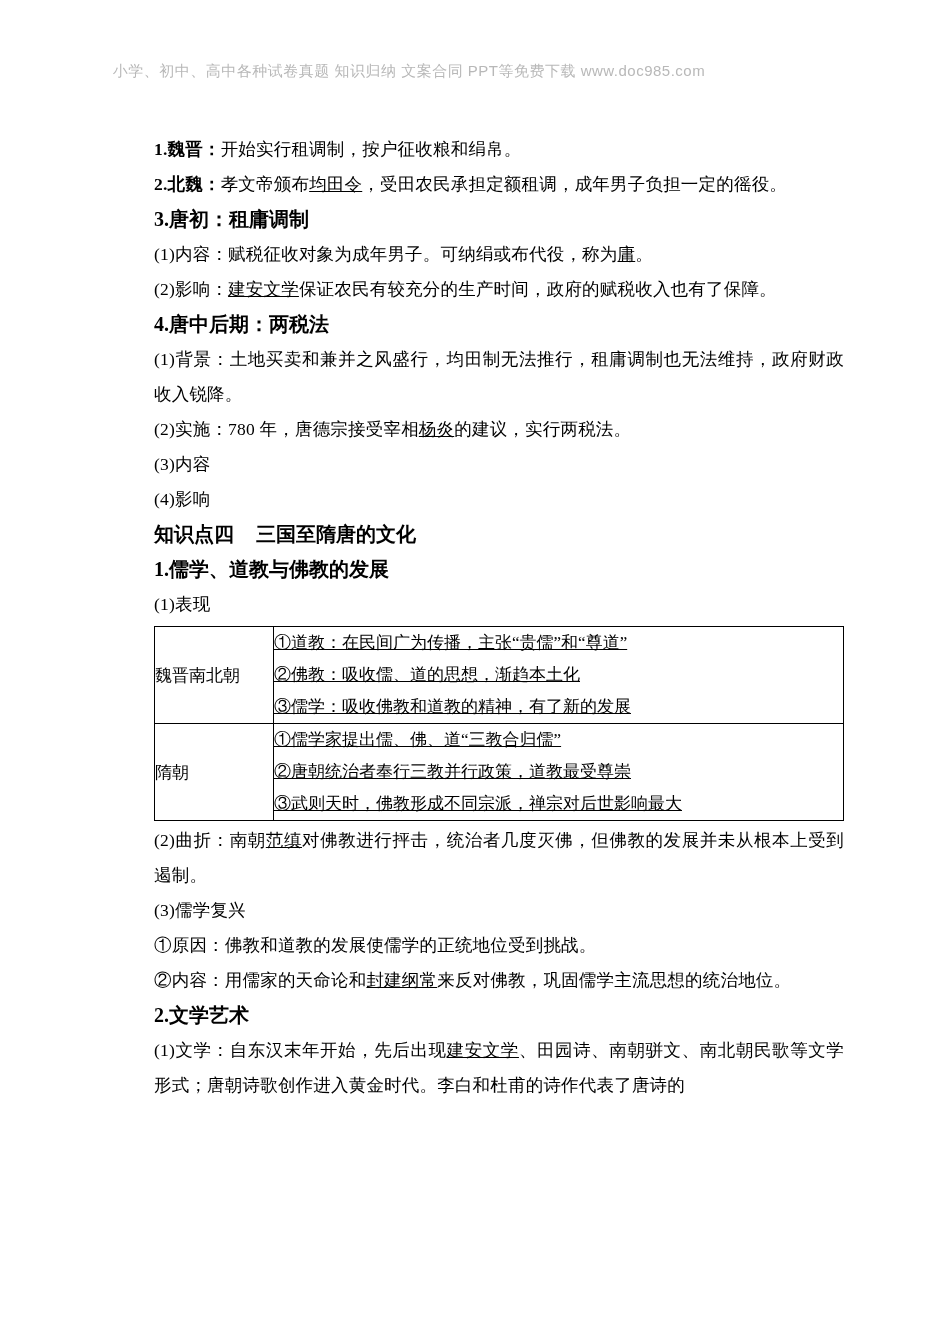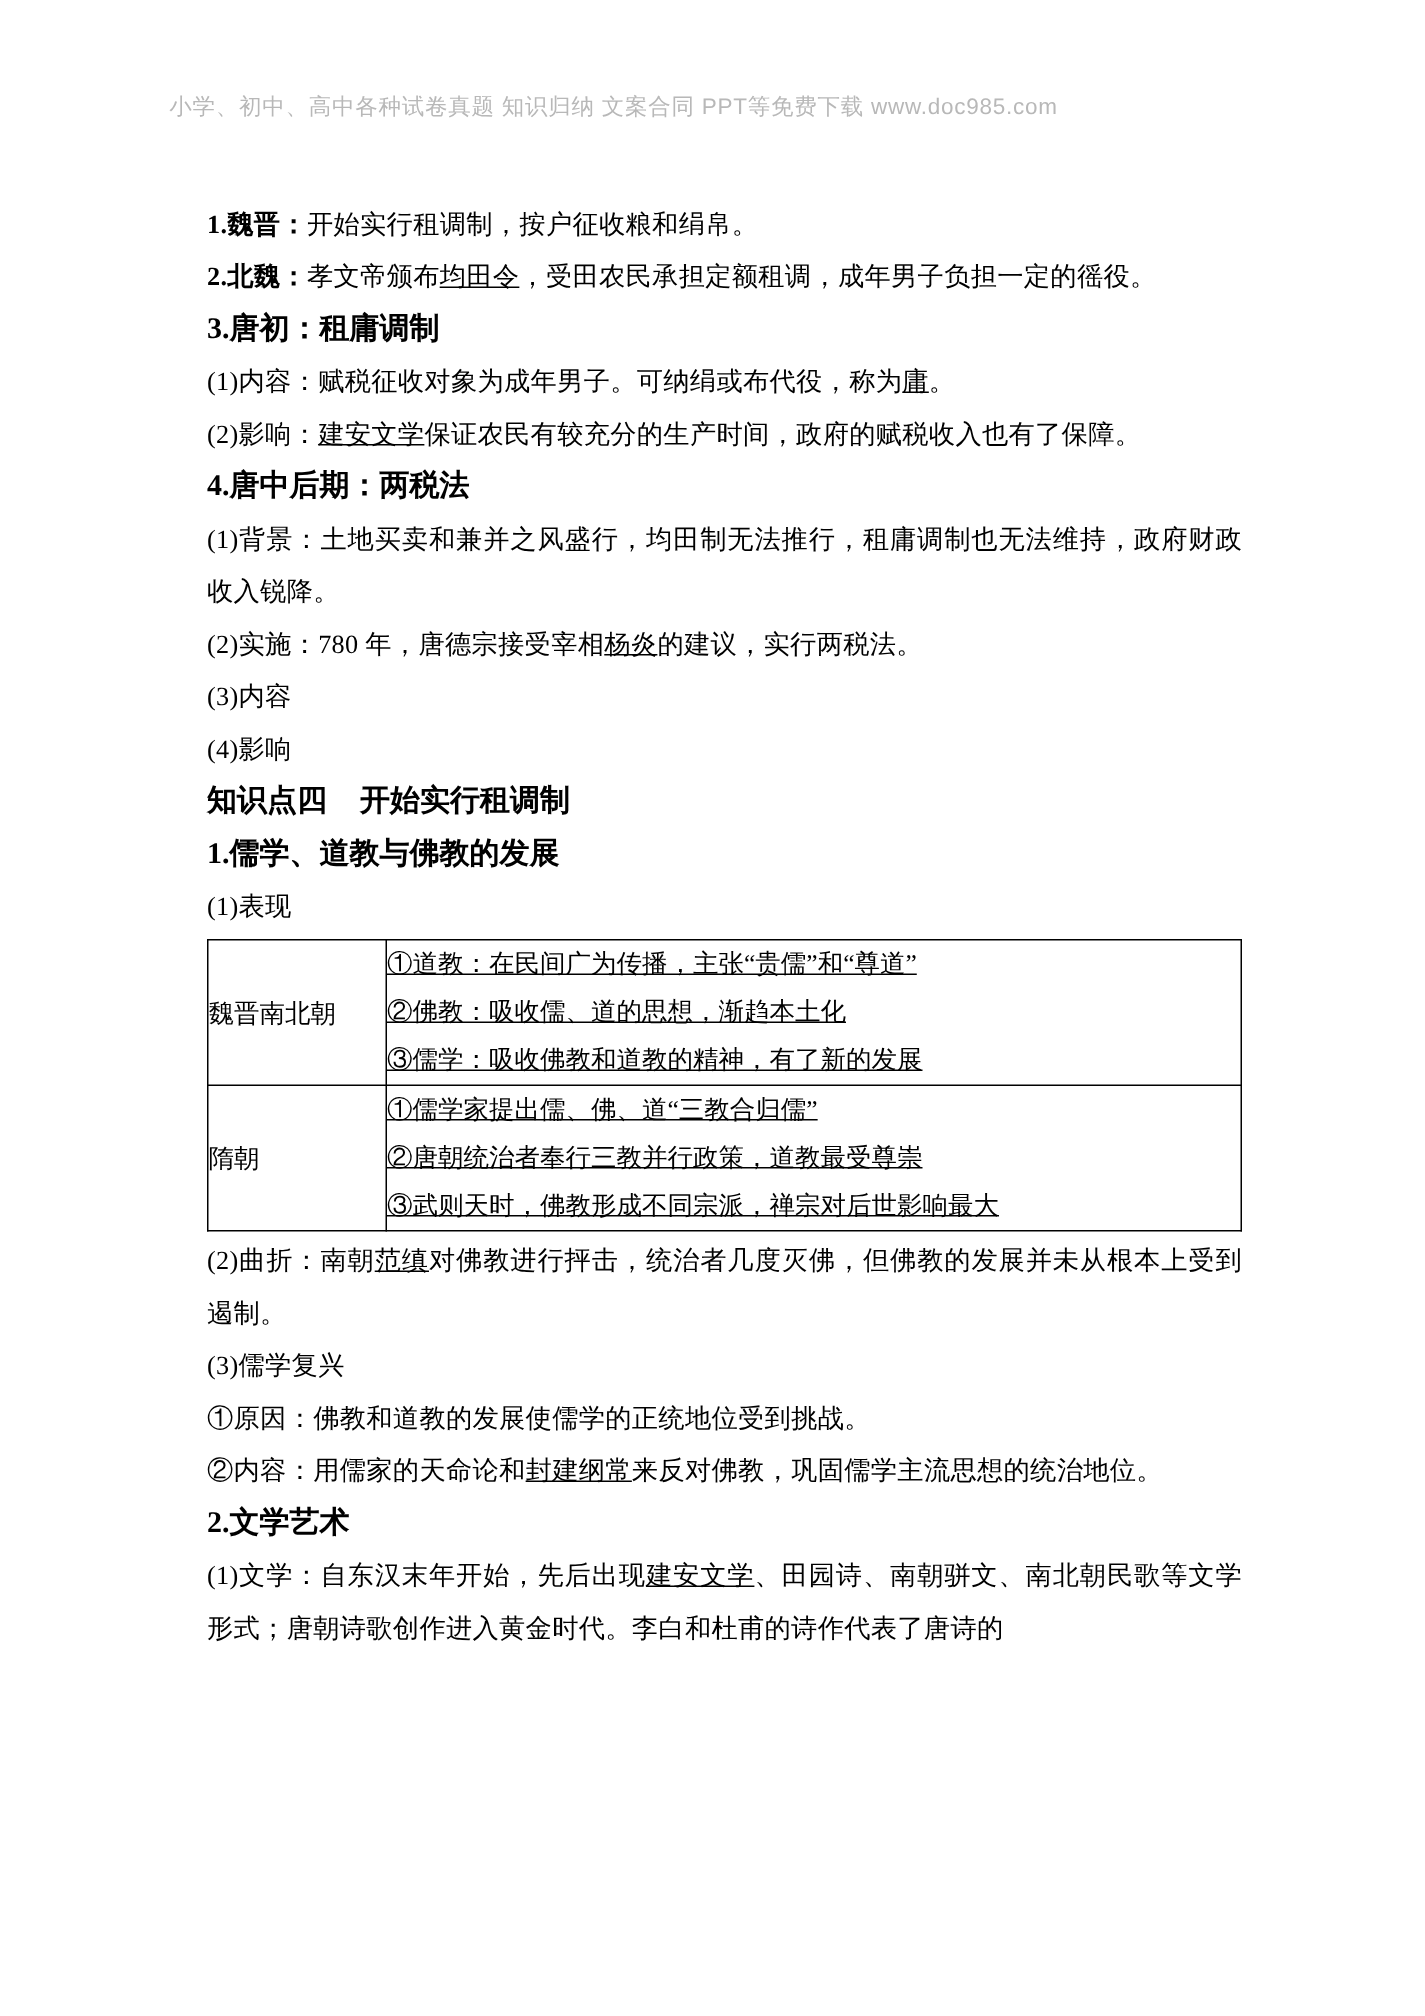--- a/index.html
+++ b/index.html
@@ -28,21 +28,21 @@
     text-align: center;
     font-family: "Liberation Sans", sans-serif;
     font-size: 15px;
     color: #b8b8b8;
     letter-spacing: 0.5px;
     white-space: nowrap;
   }
   .content {
     position: absolute;
     top: 132px;
-    left: 138px;
+    left: 154px;
     width: 690px;
   }
   .line {
     font-size: 17.5px;
     line-height: 35px;
     text-align: justify;
     margin: 0;
     letter-spacing: 0.2px;
   }
   .bold {
@@ -127,21 +127,21 @@
 
     <p class="line">
       <span>(2)实施：</span><span>780 年，唐德宗接受宰相</span><span class="u">杨炎</span><span>的建议，实行两税法。</span>
     </p>
 
     <p class="line">(3)内容</p>
 
     <p class="line">(4)影响</p>
 
     <p class="sect-head">
-      <span>知识点四</span><span class="gap"></span><span>开始实行租调制</span>
+      <span>知识点四</span><span class="gap"></span><span>三国至隋唐的文化</span>
     </p>
 
     <p class="sect-head">1.儒学、道教与佛教的发展</p>
 
     <p class="line">(1)表现</p>
 
     <table class="kb">
       <tbody>
         <tr>
           <td class="rowlabel">魏晋南北朝</td>

